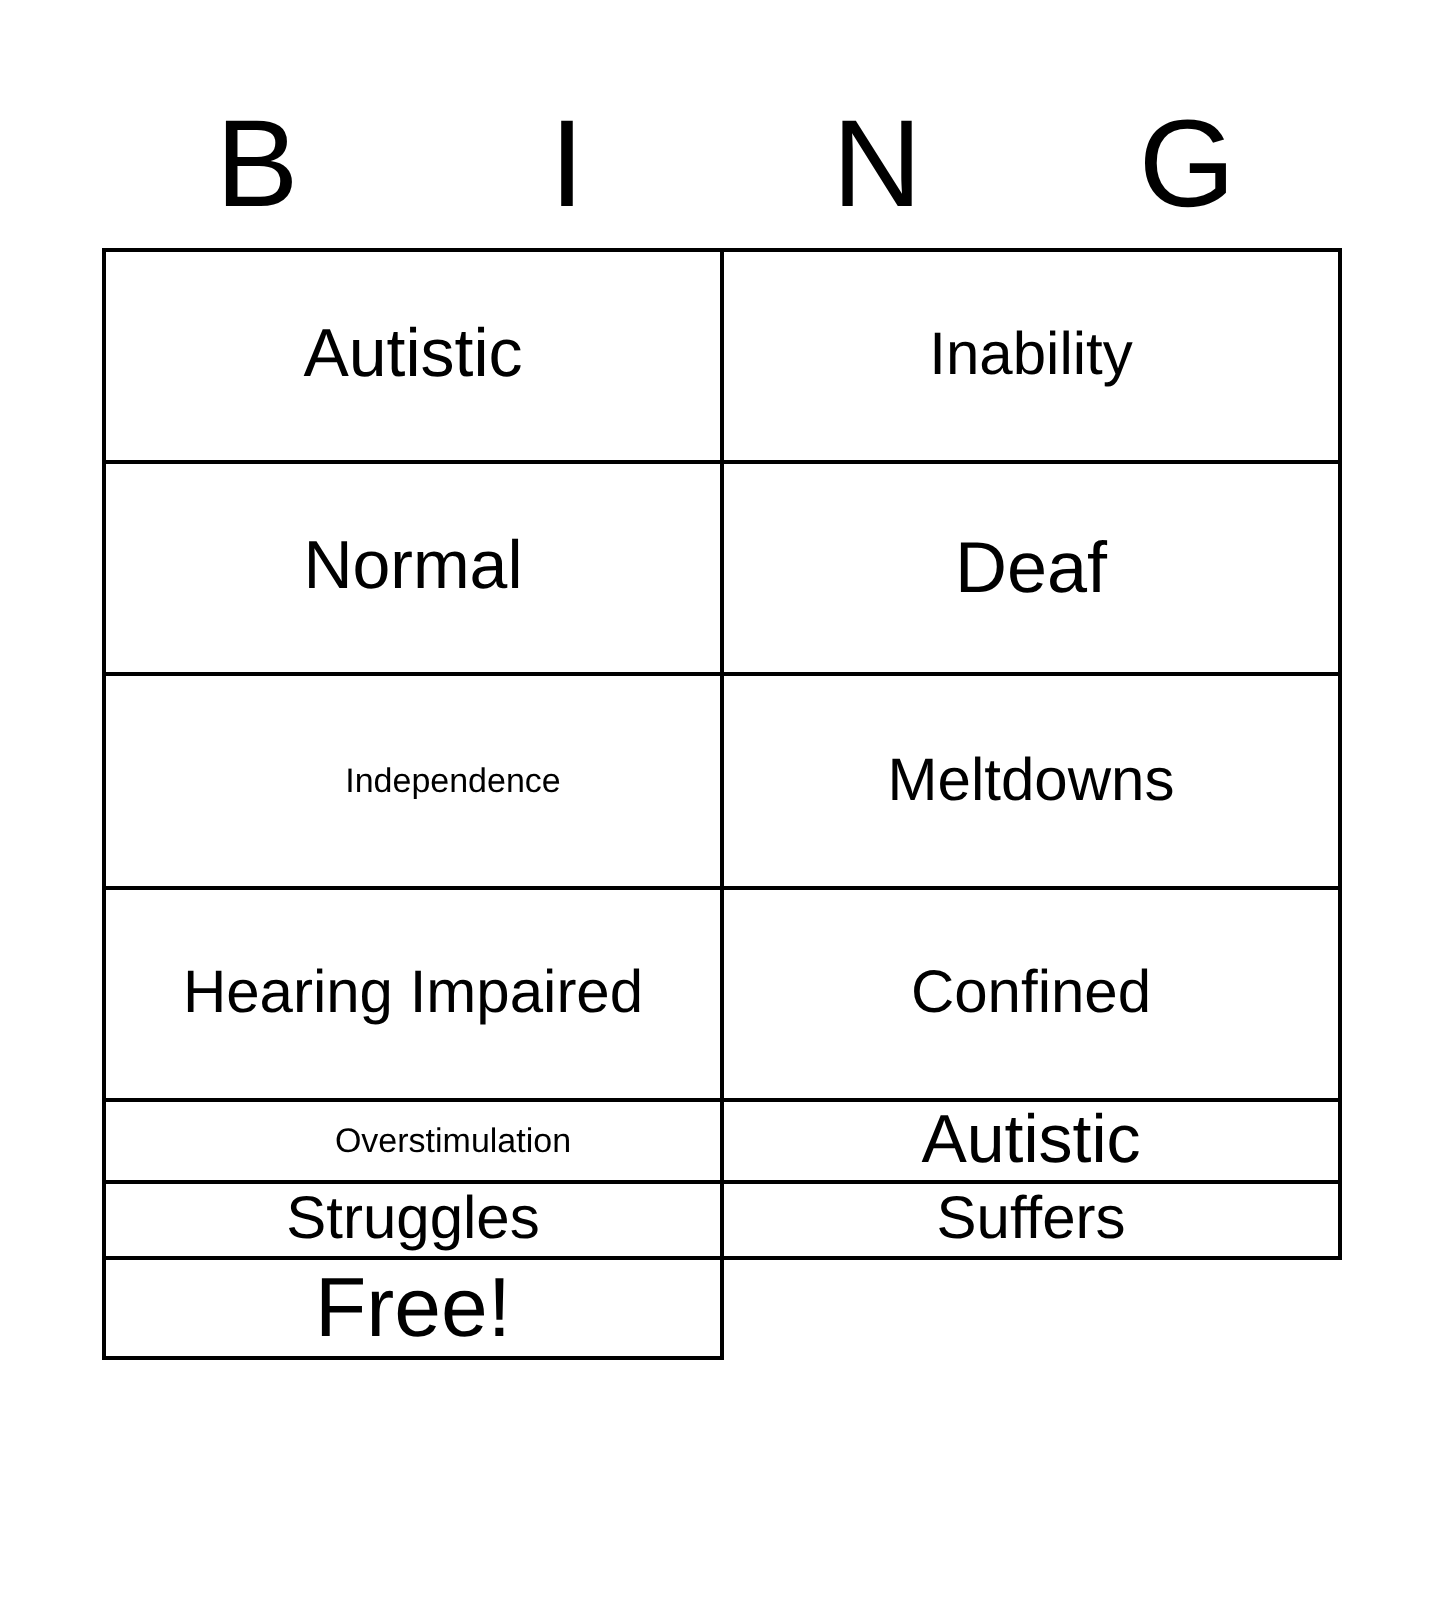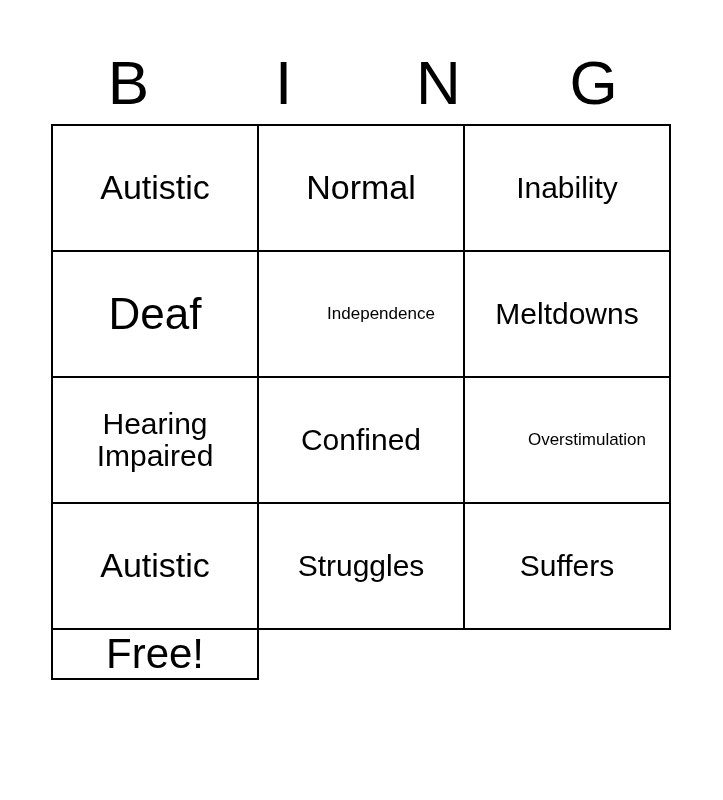--- a/index.html
+++ b/index.html
@@ -44,21 +44,21 @@
   #bingo-grid {
     position: absolute;
     left: 51px;
     top: 124px;
     width: 620px;
     height: 556px;
     border-left: 2px solid #000;
     border-top: 2px solid #000;
     box-sizing: border-box;
     display: grid;
-    grid-template-columns: repeat(3, 1fr);
+    grid-template-columns: repeat(2, 1fr);
     grid-template-rows: repeat(4, 1fr);
   }
   .cell {
     border-right: 2px solid #000;
     border-bottom: 2px solid #000;
     box-sizing: border-box;
     display: flex;
     align-items: center;
     justify-content: center;
     text-align: center;
@@ -68,44 +68,44 @@
   .cell span {
     display: block;
     line-height: 1.05;
   }
   
   .fs-xs  { font-size: 17px; margin-left: 40px; }
   .fs-sm  { font-size: 24px; }
   .fs-md  { font-size: 30px; }
   .fs-lg  { font-size: 34px; }
   .fs-xl  { font-size: 42px; }
-  .fs-xxl { font-size: 44px; text-align: center; }
+  .fs-xxl { font-size: 36px; text-align: center; }
 </style>
 </head>
 <body>
 
 <div id="page">
 
   <div id="header-row">
     <div class="header-cell">B</div>
     <div class="header-cell">I</div>
     <div class="header-cell">N</div>
     <div class="header-cell">G</div>
   </div>
 
   <div id="bingo-grid">
 
     <div class="cell">
       <span class="fs-lg">Autistic</span>
     </div>
     <div class="cell">
-      <span class="fs-lg">Normal</span>
+      <span class="fs-md">Inability</span>
     </div>
     <div class="cell">
-      <span class="fs-md">Inability</span>
+      <span class="fs-lg">Normal</span>
     </div>
     <div class="cell">
       <span class="fs-xxl">Deaf</span>
     </div>
 
     <div class="cell">
       <span class="fs-xs">Independence</span>
     </div>
     <div class="cell">
       <span class="fs-md">Meltdowns</span>

